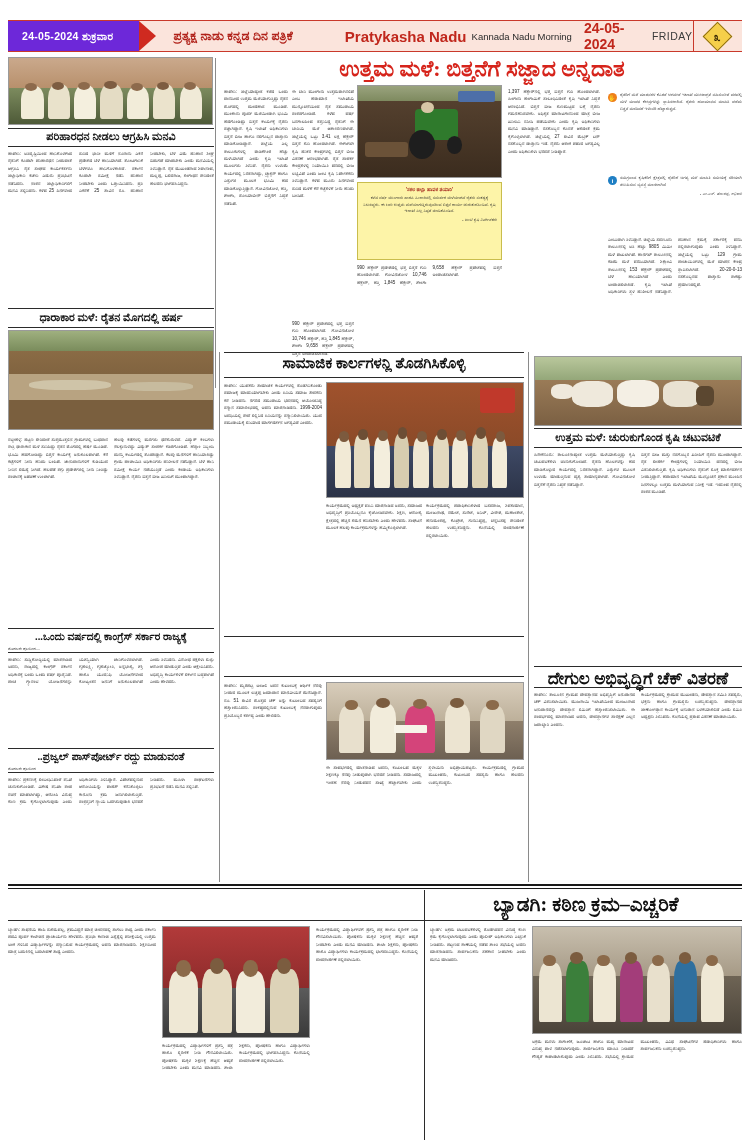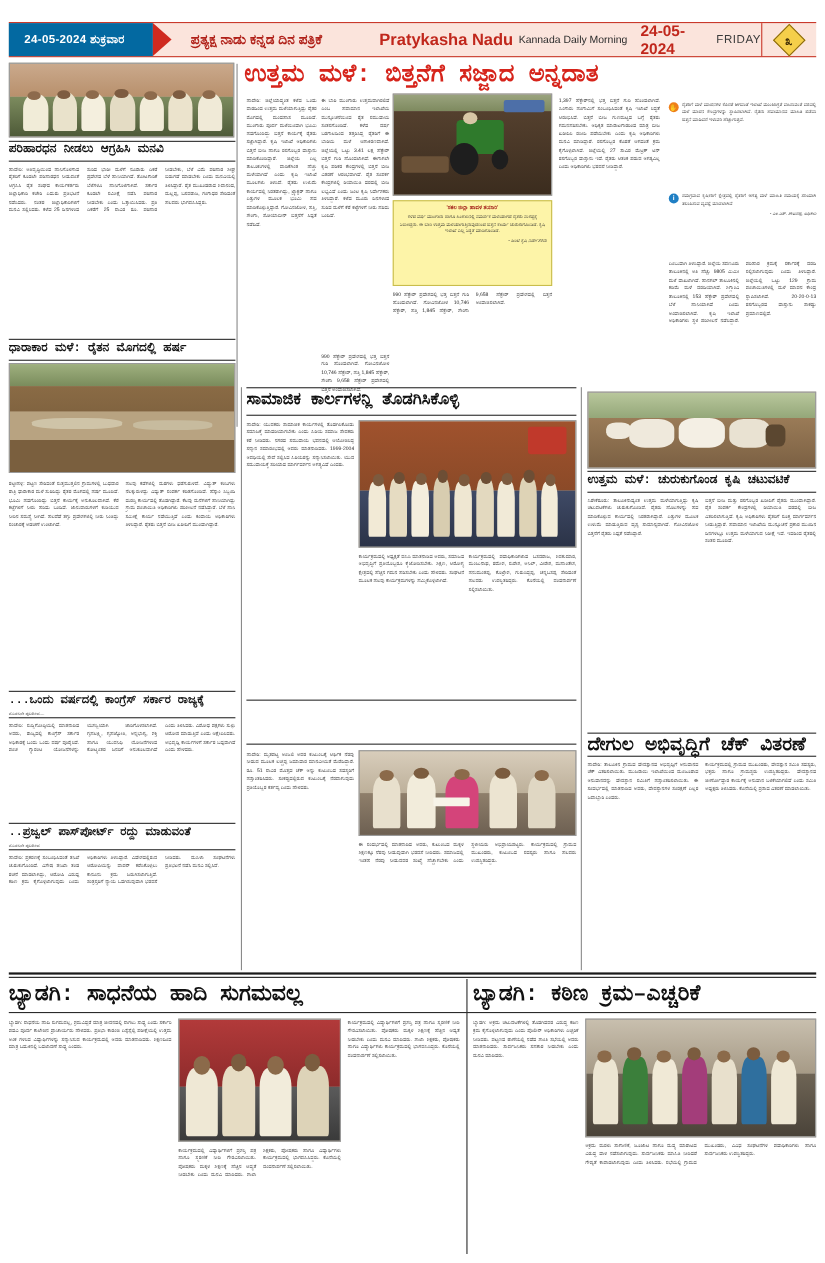--- a/index.html
+++ b/index.html
@@ -19,21 +19,21 @@
   .masthead {
     position: absolute; left: 8px; top: 20px;
     width: 734px; height: 32px;
     background: #fbe4dc;
     border-top: 1px solid #c9392b;
     border-bottom: 1px solid #c9392b;
     display: flex; align-items: center;
   }
   .date-flag {
     position: relative;
-    background: #0369a1;
+    background: #6d28d9;
     color: #ffffff;
     height: 30px;
     display: flex; align-items: center;
     padding: 0 26px 0 14px;
     font-size: 10.5px; font-weight: bold;
     letter-spacing: .3px;
     white-space: nowrap;
   }
   .date-flag:after {
     content: ""; position: absolute;
@@ -76,23 +76,24 @@
     transform: rotate(-45deg);
     font-size: 12px; font-weight: bold; color: #3b2a05;
   }
 
   
   .rule-h { position: absolute; background: #2b2b2b; height: 1px; }
   .rule-v { position: absolute; background: #8a8a8a; width: 1px; }
 
   .kan-head {
     position: absolute;
-    font-family: Liberation Mono, monospace;
+    font-family: Liberation Serif, serif;
     font-weight: bold; color: #111;
     line-height: 1.18;
+    text-align: center;
   }
   .kan-head.red { color: #d6241b; }
 
   .col-text {
     position: absolute;
     font-size: 4.6px; line-height: 1.62;
     color: #2a2a2a; text-align: justify;
     overflow: hidden;
     word-break: break-word;
     hyphens: auto;
@@ -136,21 +137,21 @@
 </style>
 </head>
 <body>
 
 <div id="page">
 
   <div class="masthead">
     <div class="date-flag">24-05-2024 ಶುಕ್ರವಾರ</div>
     <div class="mast-kan">ಪ್ರತ್ಯಕ್ಷ ನಾಡು ಕನ್ನಡ ದಿನ ಪತ್ರಿಕೆ</div>
     <div class="mast-eng">Pratykasha Nadu</div>
-    <div class="mast-sub">Kannada Daily Morning</div>
+    <div class="mast-sub">Kannada Nadu Morning</div>
     <div class="mast-date">24-05-2024</div>
     <div class="mast-day">FRIDAY</div>
     <div class="mast-sep"></div>
     <div class="page-badge">
       <div class="diamond">
         <span>೩</span>
       </div>
     </div>
   </div>
 
@@ -324,21 +325,20 @@
   <div class="col-text" style="left:641px; top:451px; width:101px; height:210px;">ಬಿತ್ತನೆ ಬೀಜ ಮತ್ತು ರಸಗೊಬ್ಬರ ಖರೀದಿಗೆ ರೈತರು ಮುಂದಾಗಿದ್ದಾರೆ. ರೈತ ಸಂಪರ್ಕ ಕೇಂದ್ರಗಳಲ್ಲಿ ರಿಯಾಯಿತಿ ದರದಲ್ಲಿ ಬೀಜ ವಿತರಿಸಲಾಗುತ್ತಿದೆ. ಕೃಷಿ ಅಧಿಕಾರಿಗಳು ರೈತರಿಗೆ ಸೂಕ್ತ ಮಾರ್ಗದರ್ಶನ ನೀಡುತ್ತಿದ್ದಾರೆ. ಹವಾಮಾನ ಇಲಾಖೆಯ ಮುನ್ಸೂಚನೆ ಪ್ರಕಾರ ಮುಂದಿನ ದಿನಗಳಲ್ಲೂ ಉತ್ತಮ ಮಳೆಯಾಗುವ ನಿರೀಕ್ಷೆ ಇದೆ. ಇದರಿಂದ ರೈತರಲ್ಲಿ ಸಂತಸ ಮೂಡಿದೆ.</div>
 
   <div class="rule-h" style="left:534px; top:666px; width:208px;"></div>
   <div class="kan-head" style="left:534px; top:669px; width:208px; font-size:17px;">ದೇಗುಲ ಅಭಿವೃದ್ಧಿಗೆ ಚೆಕ್ ವಿತರಣೆ</div>
   <div class="rule-h" style="left:534px; top:687px; width:208px;"></div>
   <div class="col-text" style="left:534px; top:691px; width:101px; height:188px;">ಹಾವೇರಿ: ತಾಲೂಕಿನ ಗ್ರಾಮದ ದೇವಸ್ಥಾನದ ಅಭಿವೃದ್ಧಿಗೆ ಅನುದಾನದ ಚೆಕ್ ವಿತರಿಸಲಾಯಿತು. ಮುಜರಾಯಿ ಇಲಾಖೆಯಿಂದ ಮಂಜೂರಾದ ಅನುದಾನವನ್ನು ದೇವಸ್ಥಾನ ಸಮಿತಿಗೆ ಹಸ್ತಾಂತರಿಸಲಾಯಿತು. ಈ ಸಂದರ್ಭದಲ್ಲಿ ಮಾತನಾಡಿದ ಅವರು, ದೇವಸ್ಥಾನಗಳ ಸಂರಕ್ಷಣೆ ಎಲ್ಲರ ಜವಾಬ್ದಾರಿ ಎಂದರು.</div>
   <div class="col-text" style="left:641px; top:691px; width:101px; height:188px;">ಕಾರ್ಯಕ್ರಮದಲ್ಲಿ ಗ್ರಾಮದ ಮುಖಂಡರು, ದೇವಸ್ಥಾನ ಸಮಿತಿ ಸದಸ್ಯರು, ಭಕ್ತರು ಹಾಗೂ ಗ್ರಾಮಸ್ಥರು ಉಪಸ್ಥಿತರಿದ್ದರು. ದೇವಸ್ಥಾನದ ಜೀರ್ಣೋದ್ಧಾರ ಕಾರ್ಯಕ್ಕೆ ಅನುದಾನ ಬಳಕೆಯಾಗಲಿದೆ ಎಂದು ಸಮಿತಿ ಅಧ್ಯಕ್ಷರು ತಿಳಿಸಿದರು. ಕೊನೆಯಲ್ಲಿ ಪ್ರಸಾದ ವಿತರಣೆ ಮಾಡಲಾಯಿತು.</div>
 
   <div class="dbl-rule" style="left:8px; top:884px; width:734px;"></div>
 
-  <div class="kan-head" style="left:8px; top:893px; width:412px; font-size:20px;">ಬ್ಯಾಡಗಿ: ಸಾಧನೆಯ ಹಾದಿ ಸುಗಮವಲ್ಲ</div>
   <div class="rule-v" style="left:424px; top:890px; height:250px; background:#2b2b2b;"></div>
   <div class="kan-head" style="left:430px; top:893px; width:312px; font-size:20px;">ಬ್ಯಾಡಗಿ: ಕಠಿಣ ಕ್ರಮ–ಎಚ್ಚರಿಕೆ</div>
 
   <div class="rule-h" style="left:8px; top:920px; width:734px;"></div>
 
   <div class="col-text" style="left:8px; top:926px; width:148px; height:212px;">ಬ್ಯಾಡಗಿ: ಸಾಧನೆಯ ಹಾದಿ ಸುಗಮವಲ್ಲ, ಶ್ರಮವಿದ್ದರೆ ಮಾತ್ರ ಜೀವನದಲ್ಲಿ ಸಾಗಲು ಸಾಧ್ಯ ಎಂದು ಸರ್ಕಾರಿ ಪದವಿ ಪೂರ್ವ ಕಾಲೇಜಿನ ಪ್ರಾಚಾರ್ಯರು ಹೇಳಿದರು. ಪ್ರತಿಭಾ ಕಾರಂಜಿ ಎಸ್ಸೆಸ್ಸೆಲ್ಸಿ ಪರೀಕ್ಷೆಯಲ್ಲಿ ಉತ್ತಮ ಅಂಕ ಗಳಿಸಿದ ವಿದ್ಯಾರ್ಥಿಗಳನ್ನು ಸನ್ಮಾನಿಸುವ ಕಾರ್ಯಕ್ರಮದಲ್ಲಿ ಅವರು ಮಾತನಾಡಿದರು. ಶಿಕ್ಷಣದಿಂದ ಮಾತ್ರ ಬದುಕಿನಲ್ಲಿ ಬದಲಾವಣೆ ಸಾಧ್ಯ ಎಂದರು.</div>
   <div class="photo" style="left:162px; top:926px; width:148px; height:112px;">
     <div class="sky" style="height:55%; background:linear-gradient(180deg,#b23a3a,#8d2b2b);"></div>
     <div class="ground" style="height:45%; background:linear-gradient(180deg,#5b5b5b,#3a3a3a);"></div>
     <div class="blob" style="left:4%;  top:40%; width:20%; height:56%; background:#efe8d5; border-radius:28% 28% 6% 6%;"></div>

